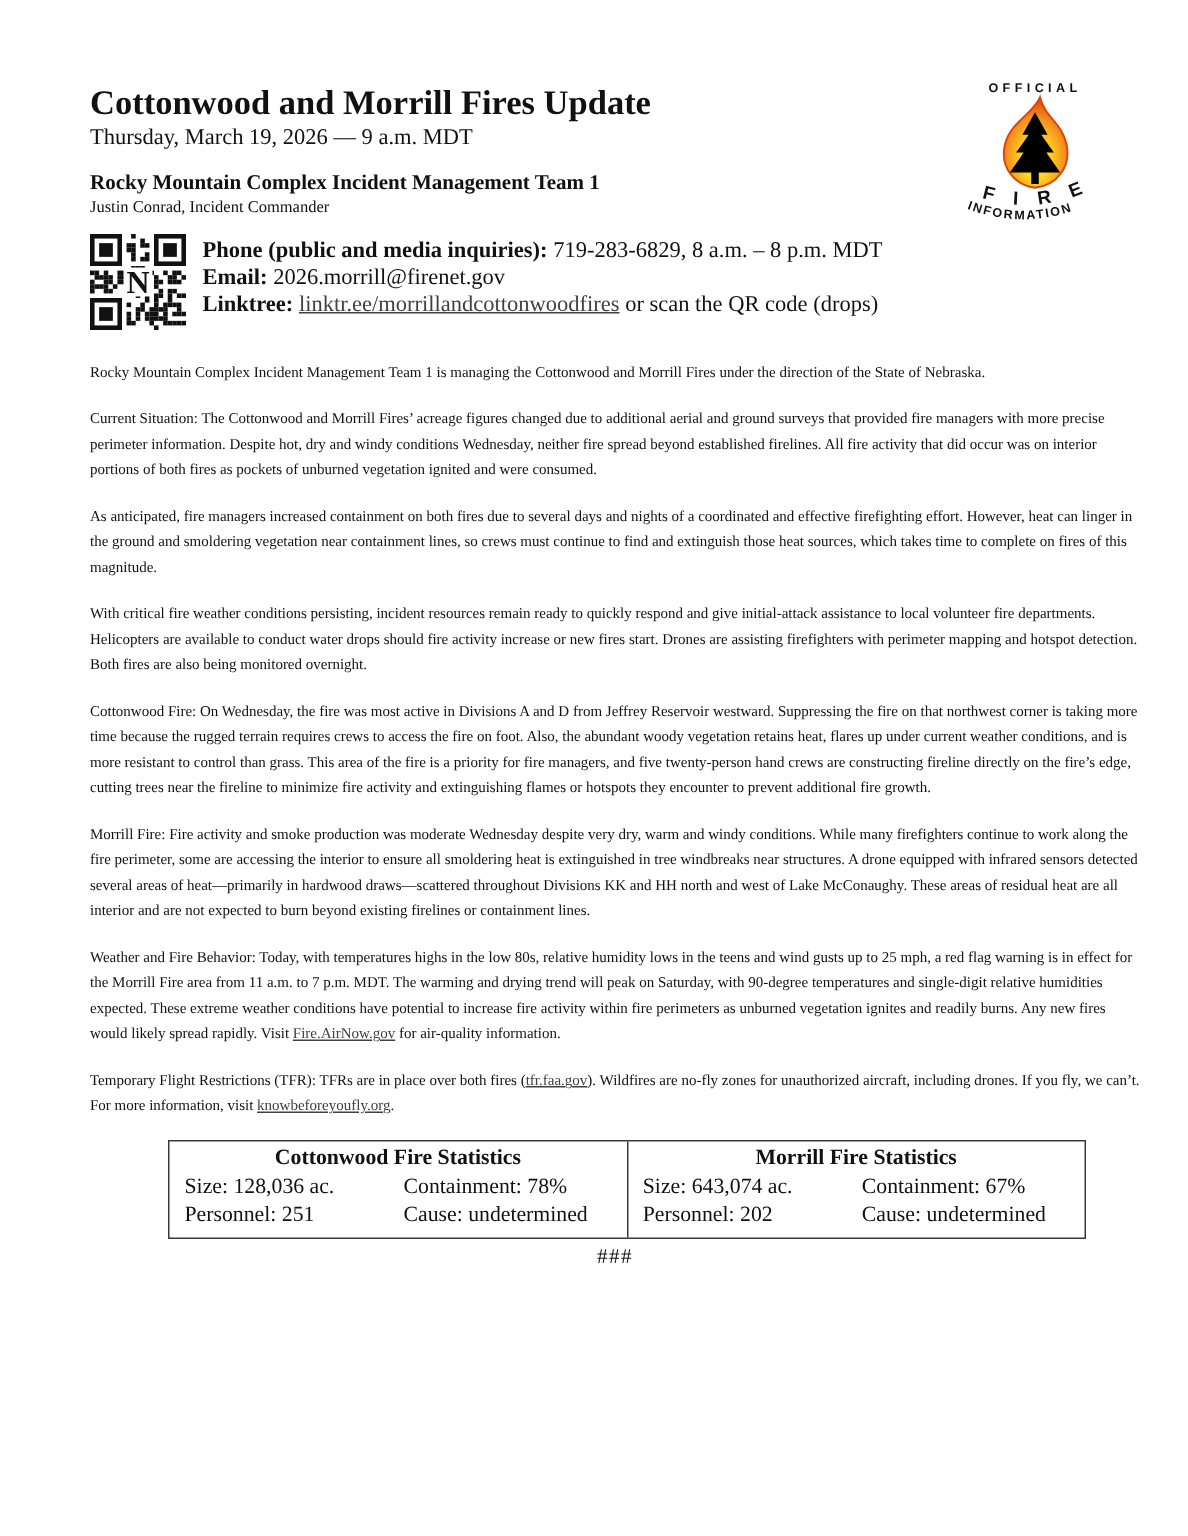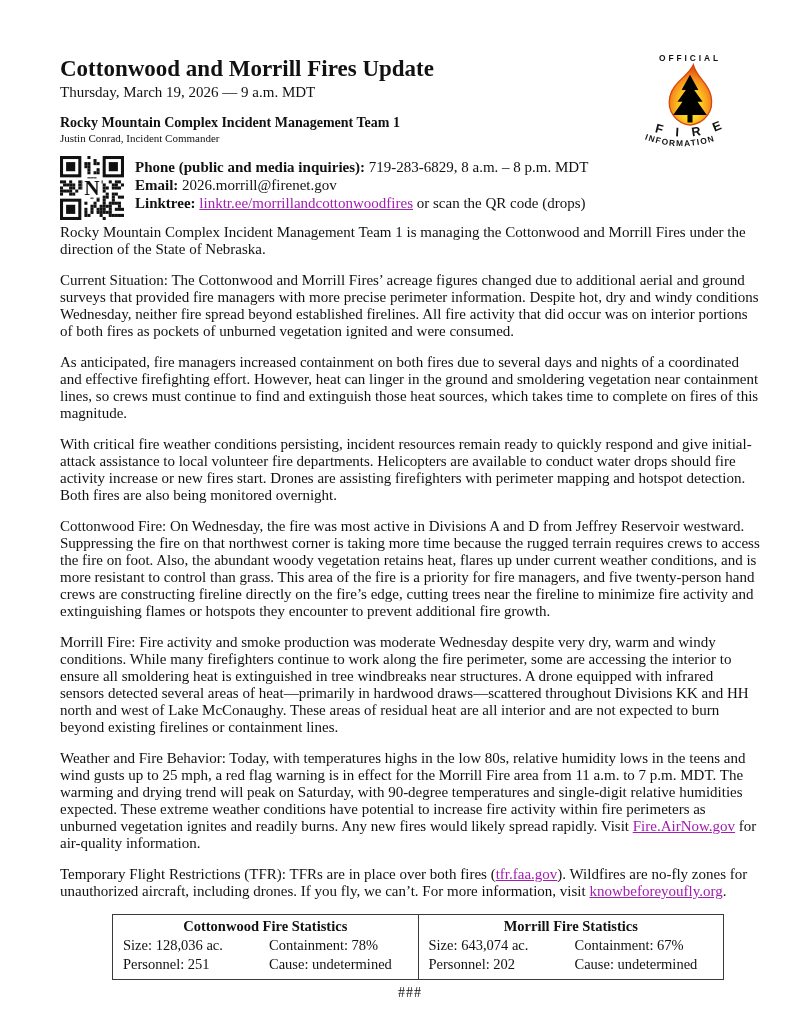--- a/index.html
+++ b/index.html
@@ -7,22 +7,22 @@
        font-family:"Liberation Serif", serif;color:#111;}
   .content{position:absolute;left:60px;top:56px;width:700px;}
   .doc-title{font-size:23px;font-weight:bold;margin:0;line-height:1.1;}
   .date-line{font-size:15px;margin:3px 0 0 0;}
   .team-name{font-size:14px;font-weight:bold;margin:14px 0 0 0;}
   .commander{font-size:11px;margin:1px 0 0 0;}
   .contact-row{display:flex;margin-top:12px;align-items:flex-start;}
   .qr-box{width:64px;height:64px;flex:0 0 64px;}
   .contact-lines{margin-left:11px;font-size:15px;line-height:18px;padding-top:2px;}
   .contact-lines b{font-weight:bold;}
-  .doclink{color:#a21caf;text-decoration:underline;cursor:pointer;}
-  .body-copy{margin-top:4px;font-size:15px;line-height:17px;}
+  .doclink{color:#404040;text-decoration:underline;cursor:pointer;}
+  .body-copy{margin-top:20px;font-size:10px;line-height:17px;}
   .body-copy p{margin:0 0 14px 0;}
   .body-copy b{font-weight:normal;}
   .stats-table{width:610px;margin:6px 0 0 52px;border:1.5px solid #3a3a3a;
                display:flex;font-size:14.5px;}
   .stats-panel{width:50%;padding:3px 0 6px 0;}
   .stats-panel + .stats-panel{border-left:1.5px solid #3a3a3a;}
   .stats-title{text-align:center;font-weight:bold;}
   .stats-row{display:flex;padding-left:10px;margin-top:2px;}
   .stats-cell{white-space:nowrap;}
   .stats-row .c1{width:146px;}

